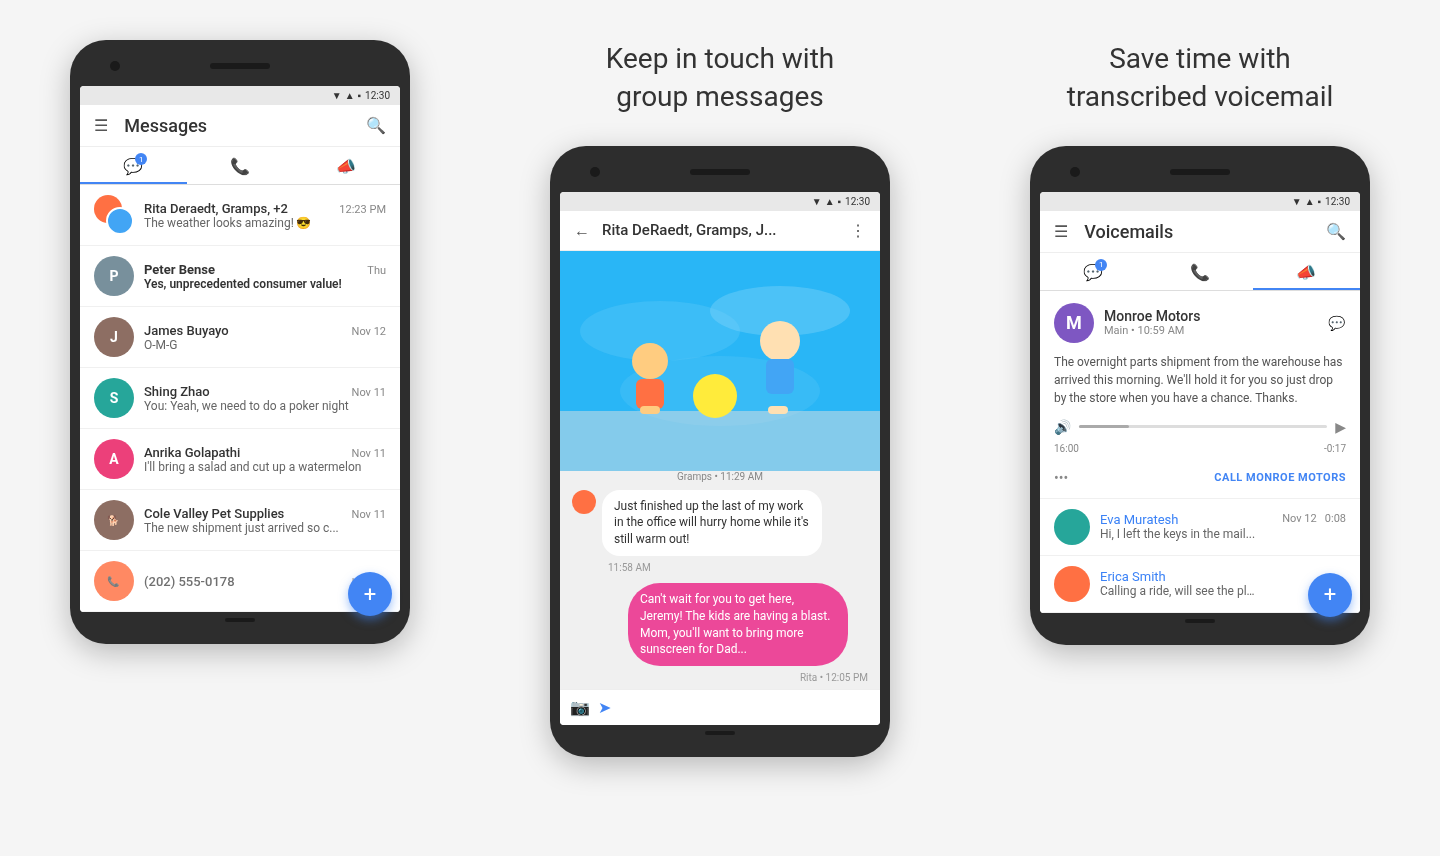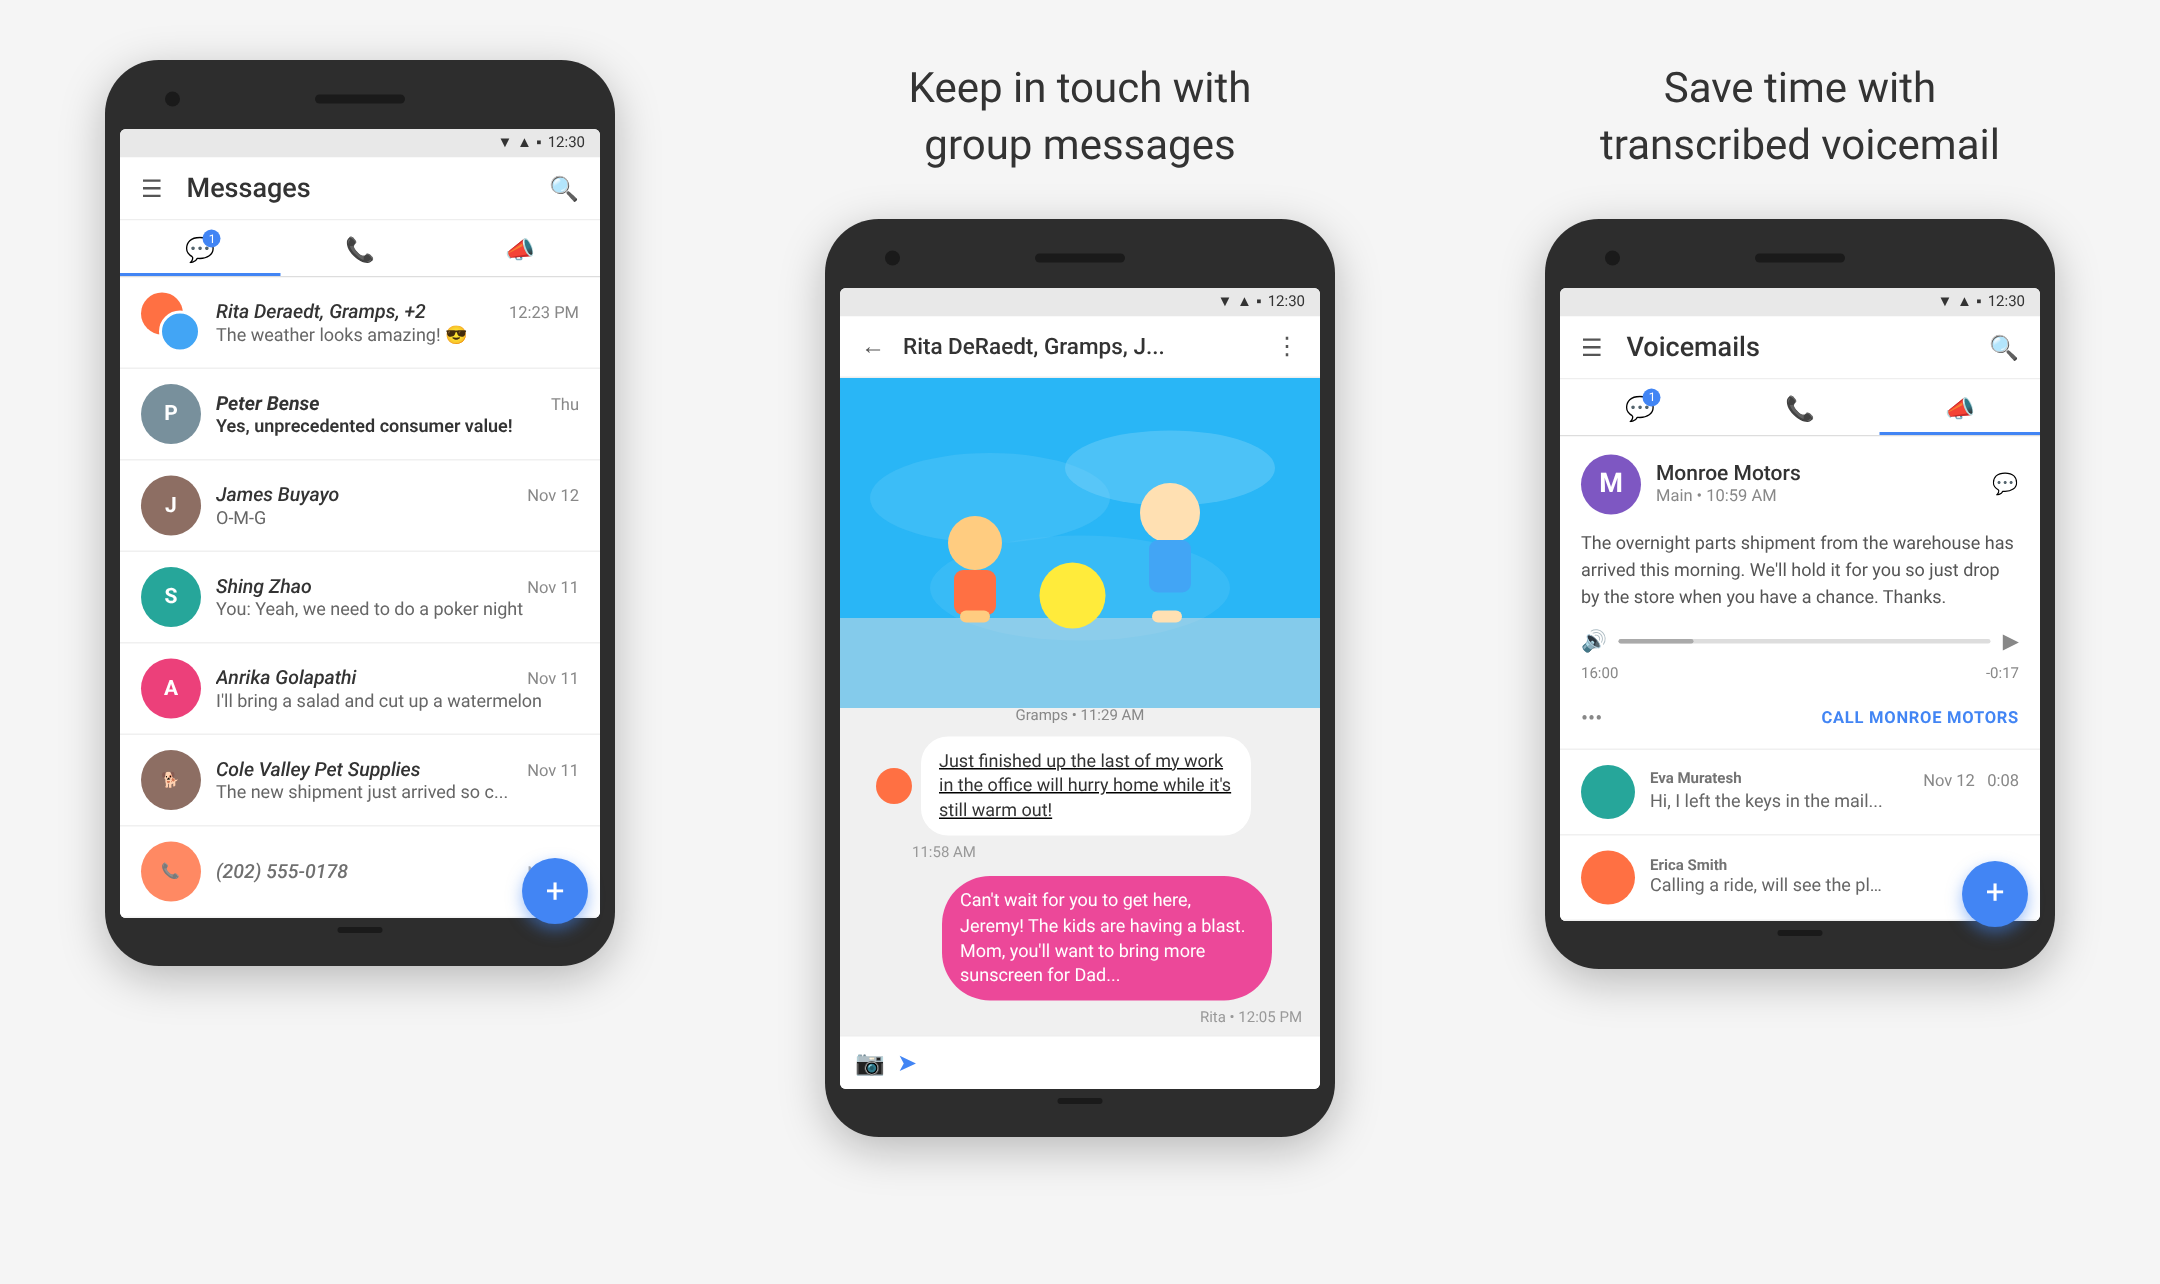--- a/index.html
+++ b/index.html
@@ -233,21 +233,20 @@
     }
 
     .message-name {
       font-size: 13px;
       font-weight: 500;
       color: #333;
       white-space: nowrap;
       overflow: hidden;
       text-overflow: ellipsis;
       max-width: 150px;
-      font-style: italic;
     }
 
     .message-name.bold {
       font-weight: 700;
     }
 
     .message-time {
       font-size: 11px;
       color: #888;
       flex-shrink: 0;
@@ -486,23 +485,23 @@
     .vm-content {
       flex: 1;
     }
 
     .vm-top {
       display: flex;
       justify-content: space-between;
     }
 
     .vm-name {
-      font-size: 10px;
-      font-weight: 700;
-      color: #737373;
+      font-size: 13px;
+      font-weight: 400;
+      color: #3b82f6;
     }
 
     .vm-time {
       font-size: 11px;
       color: #888;
     }
 
     .vm-preview {
       font-size: 12px;
       color: #666;
@@ -525,24 +524,23 @@
 
     
     .outgoing-row {
       display: flex;
       justify-content: flex-end;
       padding: 4px 12px;
     }
 
     .incoming-row {
       display: flex;
-      align-items: center;
+      align-items: flex-start;
       gap: 6px;
-      padding: 4px 24px;
-      text-decoration: underline;
+      padding: 4px 12px;
     }
 
     .small-avatar {
       width: 24px;
       height: 24px;
       border-radius: 50%;
       background: #ef5350;
       flex-shrink: 0;
     }
 

